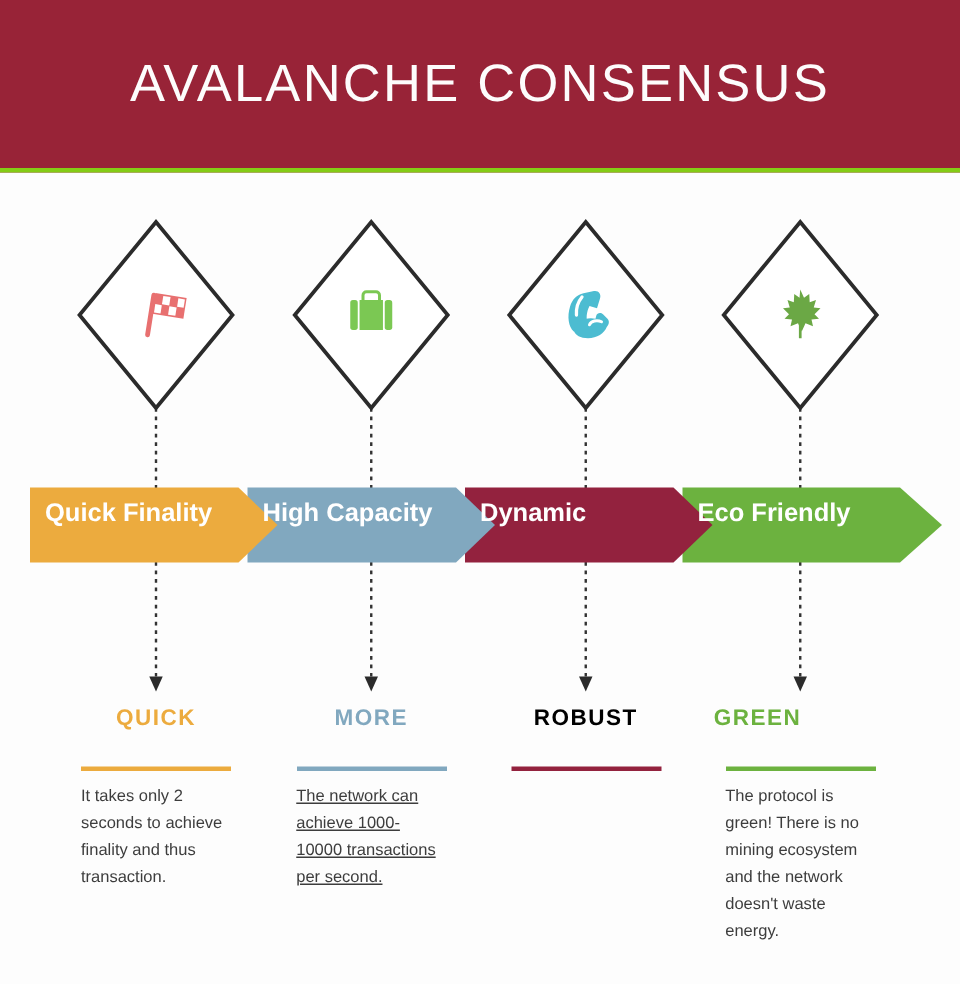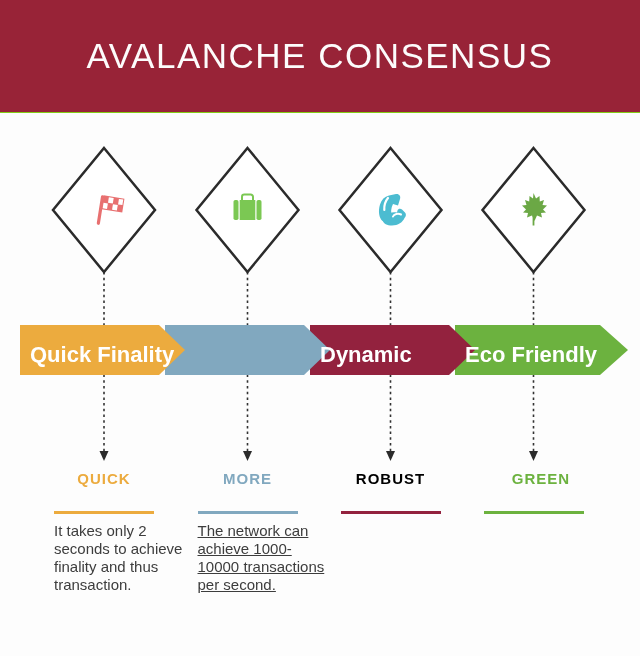--- a/index.html
+++ b/index.html
@@ -3,42 +3,42 @@
 <meta charset="utf-8">
 <style>
   html,body{margin:0;padding:0;background:#ffffff;}
   .canvas{
     position:relative;width:640px;height:656px;overflow:hidden;
     background:#fdfdfd;font-family:"Liberation Sans",sans-serif;
   }
   .banner{
     position:absolute;left:0;top:0;width:640px;height:112px;
     display:flex;align-items:center;justify-content:center;
-    border-bottom:1px solid #84cc16;
+    border-bottom:3px solid #84cc16;
   }
   .banner h1{
     margin:0;font-size:35px;font-weight:400;letter-spacing:1.5px;
     color:#fdfcfc;white-space:nowrap;
   }
   .art{position:absolute;left:0;top:0;width:640px;height:656px;}
   .diamond{fill:#ffffff;stroke:#2b2b2b;stroke-width:2.5;}
   .conn{stroke:#333333;stroke-width:1.6;stroke-dasharray:2.5 3.2;}
   .connhead{fill:#2b2b2b;}
   .arrow-label{
-    position:absolute;top:330px;height:50px;display:flex;align-items:center;
-    color:#ffffff;font-weight:700;font-size:22px;white-space:nowrap;
+    position:absolute;top:317px;height:50px;display:flex;align-items:center;
+    color:#ffffff;font-weight:700;font-size:17px;white-space:nowrap;
   }
   .keyword{
     position:absolute;top:470px;width:120px;text-align:center;
     font-weight:700;font-size:15px;letter-spacing:1px;
   }
   .bar{position:absolute;top:511px;width:100px;height:3px;}
   .desc{
     position:absolute;top:522px;width:130px;
-    font-size:15px;line-height:18px;color:#3d3d3d;white-space:pre-line;
+    font-size:11px;line-height:18px;color:#3d3d3d;white-space:pre-line;
   }
 </style>
 </head>
 <body>
 
 <div class="canvas">
 
   <header class="banner" style="background-color: rgb(152, 35, 55);">
     <h1>AVALANCHE CONSENSUS</h1>
   </header>
@@ -97,35 +97,42 @@
     <g transform="translate(511.5,187)" fill="#6ba845">
       <path d="M22 6 L24.5 11.5 L28 9 L28.3 14.5 L32.5 13 L31 18 L35.5 18.5 L31.5 22.5
                L34.5 25.5 L29.5 26 L30.5 30.5 L25.5 28.5 L23 34 L20.5 28.5 L15.5 30.5
                L16.5 26 L11.5 25.5 L14.5 22.5 L10.5 18.5 L15 18 L13.5 13 L17.7 14.5
                L18 9 L21.5 11.5 Z"></path>
       <path d="M22 29 V38.5" stroke-width="1.8" fill="none" stroke="#6ba845"></path>
     </g>
   </svg>
 
   <div class="arrow-label" style="left:30px;">Quick Finality</div>
+  <div class="arrow-label" style="left:175px;">High Capacity</div>
   <div class="arrow-label" style="left:465px;">Eco Friendly</div>
   <div class="arrow-label" style="left:320px;">Dynamic</div>
 
   <div class="keyword" style="left: 187.5px; color: rgb(129, 168, 191);">MORE</div>
   <div class="keyword" style="left: 44px; color: rgb(236, 171, 62);">QUICK</div>
   <div class="keyword" style="left: 330.5px; color: #000000;">ROBUST</div>
-  <div class="keyword" style="left: 481px; color: rgb(108, 178, 63);">GREEN</div>
+  <div class="keyword" style="left: 445px; color: rgb(108, 178, 63);">GREEN</div>
 
   <div class="bar" style="left: 54px; background-color: rgb(236, 171, 62);"></div>
   <div class="bar" style="left: 197.5px; background-color: rgb(129, 168, 191);"></div>
   <div class="bar" style="left: 340.5px; background-color: rgb(147, 34, 62);"></div>
   <div class="bar" style="left: 483.5px; background-color: rgb(108, 178, 63);"></div>
 
   <div class="desc" style="left:54px;">It takes only 2
 seconds to achieve
 finality and thus
 transaction.</div>
   <div class="desc" style="left:197.5px;text-decoration:underline;">The network can
 achieve 1000-
 10000 transactions
 per second.</div>
+  <div class="desc" style="left:483.5px;">The protocol is
+green! There is no
+mining ecosystem
+and the network
+doesn't waste
+energy.</div>
 
 </div>
 
 </body></html>

